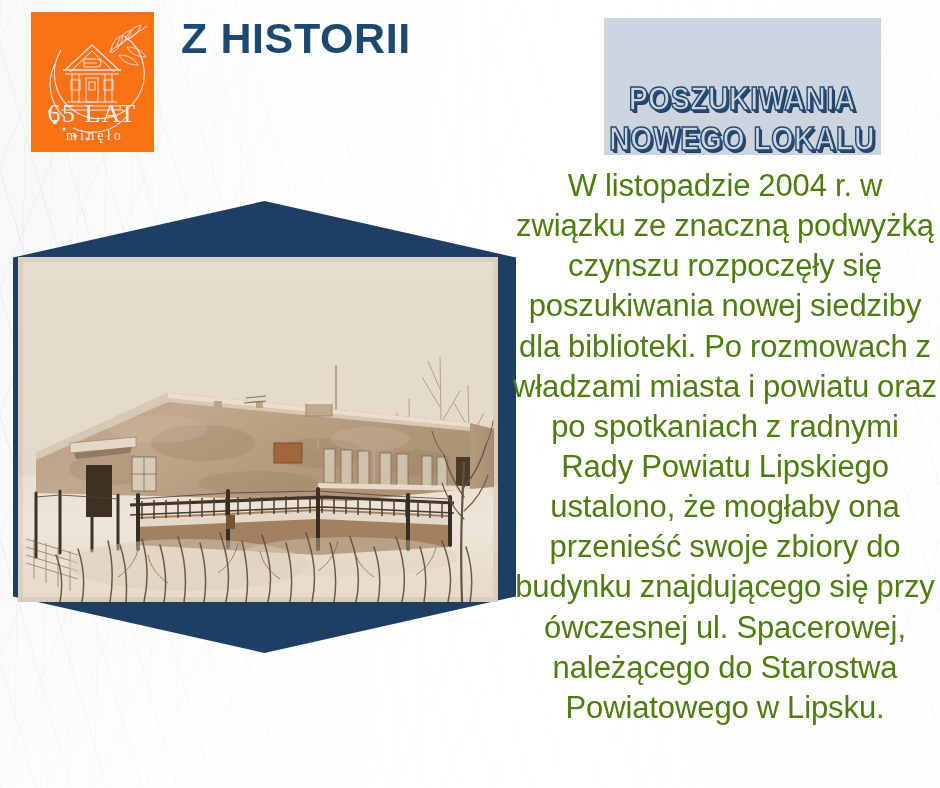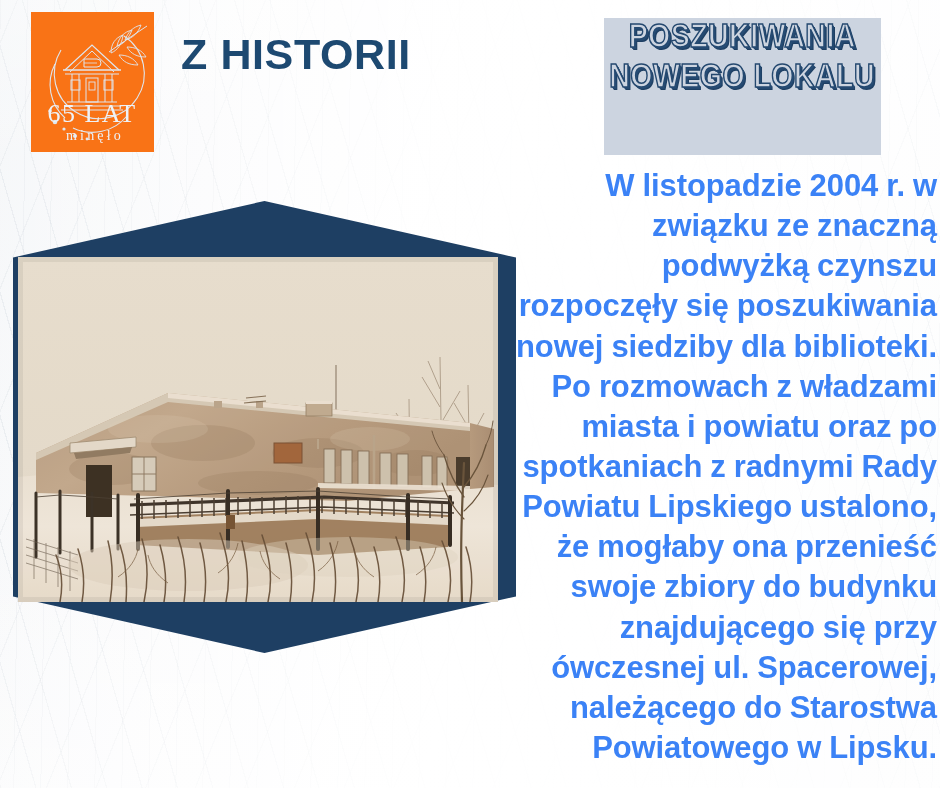--- a/index.html
+++ b/index.html
@@ -56,21 +56,21 @@
     height: 140px;
     background: #f97316;
     overflow: hidden;
   }
   .logo-badge svg { display: block; }
 
   
   .masthead {
     position: absolute;
     left: 181px;
-    top: 32px;
+    top: 16px;
     width: 380px;
   }
   .masthead .line1 {
     font-size: 43px;
     font-weight: 700;
     letter-spacing: 0.6px;
     color: #1d4971;
     line-height: 1.05;
     white-space: nowrap;
   }
@@ -88,21 +88,21 @@
   .banner {
     position: absolute;
     left: 604px;
     top: 18px;
     width: 277px;
     height: 137px;
     background: #ccd4e0;
     display: flex;
     flex-direction: column;
     align-items: center;
-    justify-content: flex-start;
+    justify-content: flex-end;
     gap: 6px;
   }
   .banner-line {
     font-family: "Liberation Sans Narrow", "Liberation Sans", sans-serif;
     font-size: 34px;
     font-weight: 700;
     letter-spacing: 0.5px;
     color: #ccd4e0;
     line-height: 1.0;
     white-space: nowrap;
@@ -136,26 +136,26 @@
     box-shadow: inset 0 0 0 1px rgba(0,0,0,0.08);
   }
   .photo-window svg { display: block; }
 
   
   .body-text {
     position: absolute;
     left: 513px;
     top: 166px;
     width: 424px;
-    text-align: right;
+    text-align: center;
     font-family: "Liberation Sans Narrow", "Liberation Sans", sans-serif;
     font-size: 31px;
     line-height: 1.295;
-    font-weight: 700;
-    color: #3b82f6;
+    font-weight: 400;
+    color: #4d7c0f;
     letter-spacing: -0.1px;
     word-spacing: -0.5px;
   }
 </style>
 </head>
 <body>
 
 <div id="poster">
 
   <div class="bg-layer bg-base"></div>

